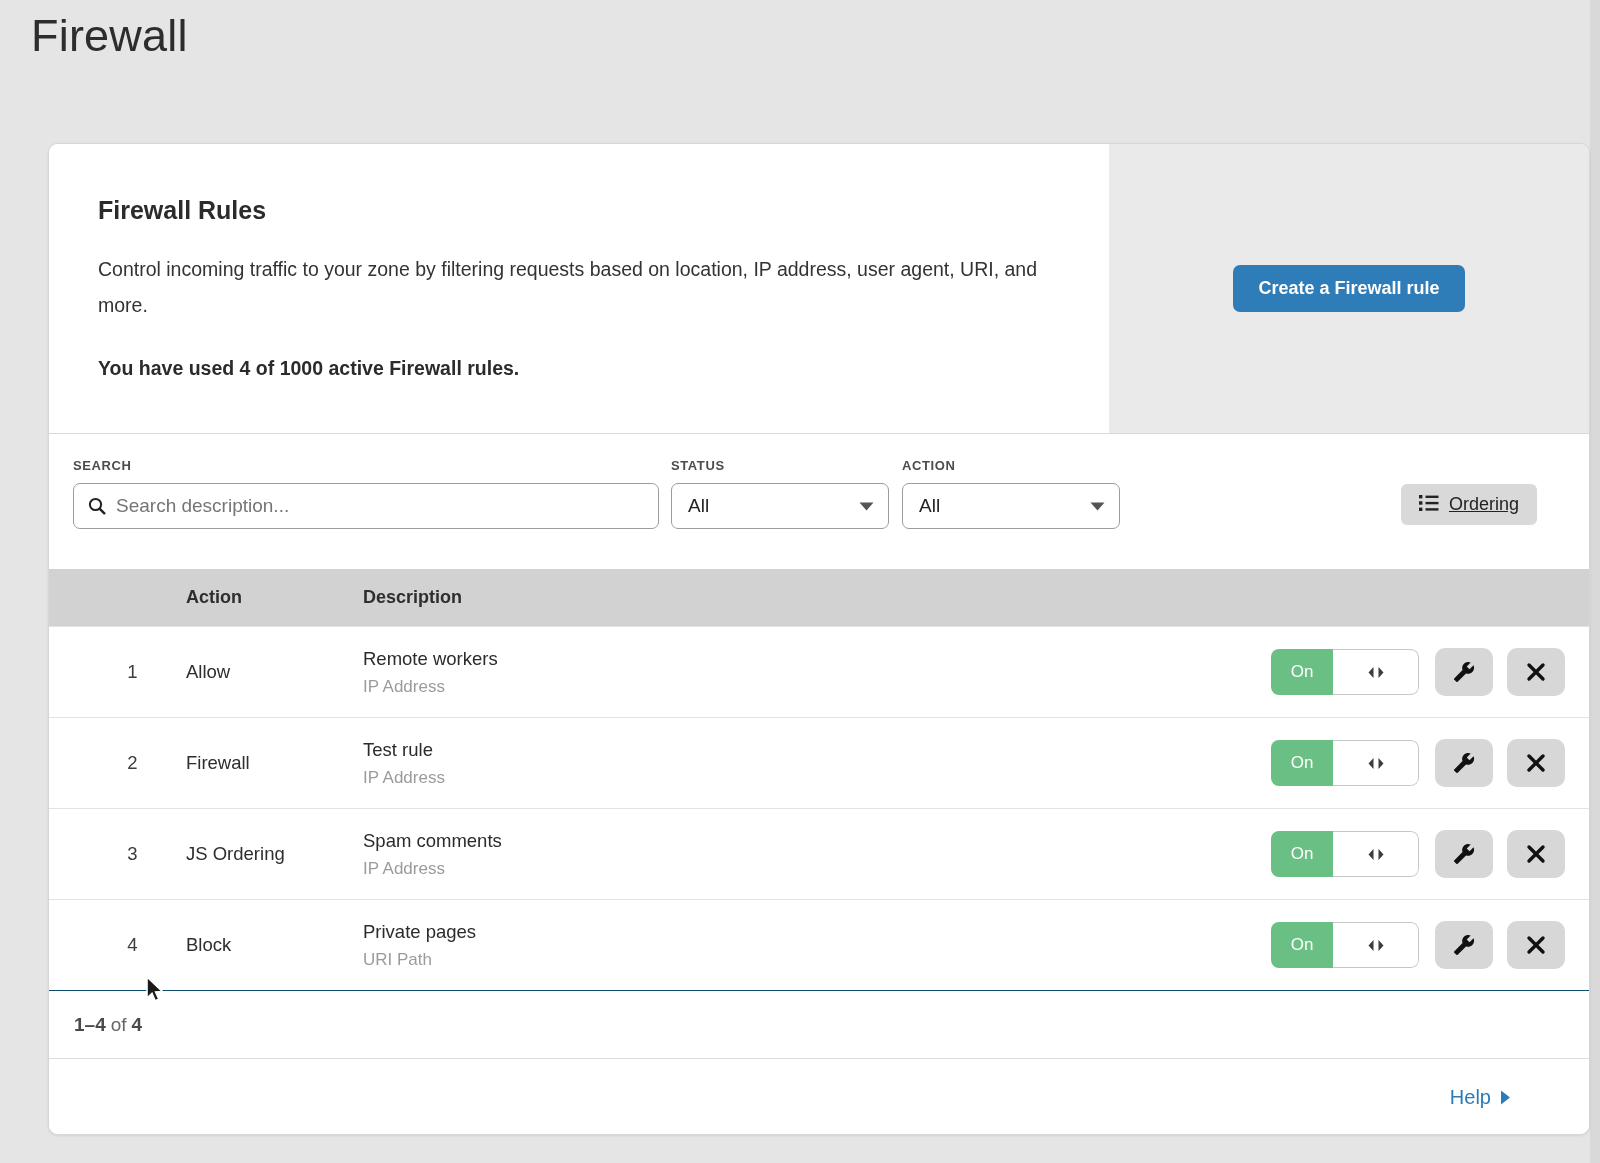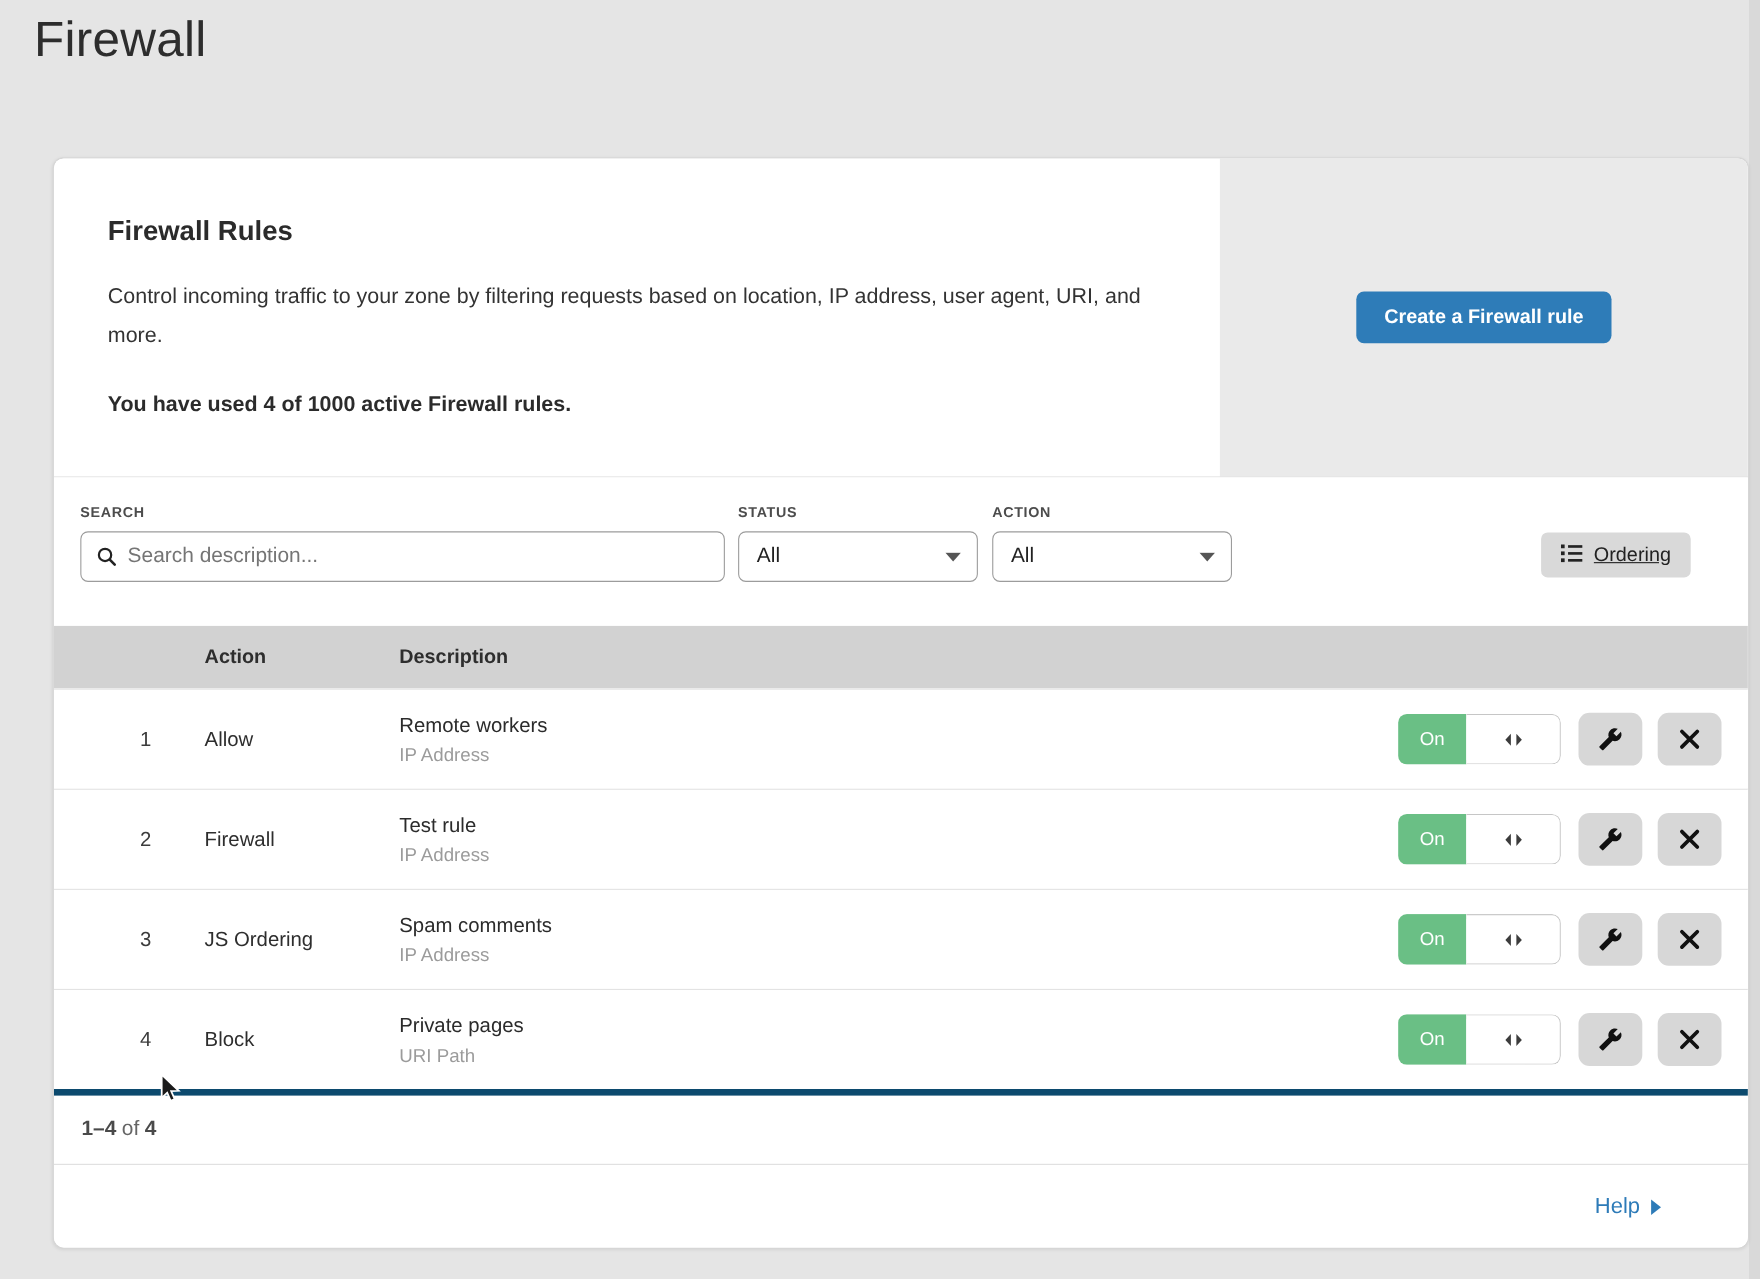--- a/index.html
+++ b/index.html
@@ -311,21 +311,21 @@
           </svg>
       </button>
       <button class="icon-btn">
         <svg width="20" height="20" viewBox="0 0 20 20">
             <path d="M3 3 L17 17 M17 3 L3 17" stroke="#111" stroke-width="3.4" stroke-linecap="round"></path>
           </svg>
       </button>
     </div>
   </div>
 
-  <div class="pagination" style="border-top:6px solid #0c4a6e;">
+  <div class="pagination" style="border-top:1px solid #0c4a6e;">
     <span class="bold">1–4</span>
     <span>of</span>
     <span class="bold">4</span>
   </div>
 
   <div class="card-footer">
     <a class="help-link">
       <span>Help</span>
       <svg width="11" height="15" viewBox="0 0 11 15">
           <path d="M1 0.5 L10 7.5 L1 14.5 Z" fill="#2d7bb8"></path>

